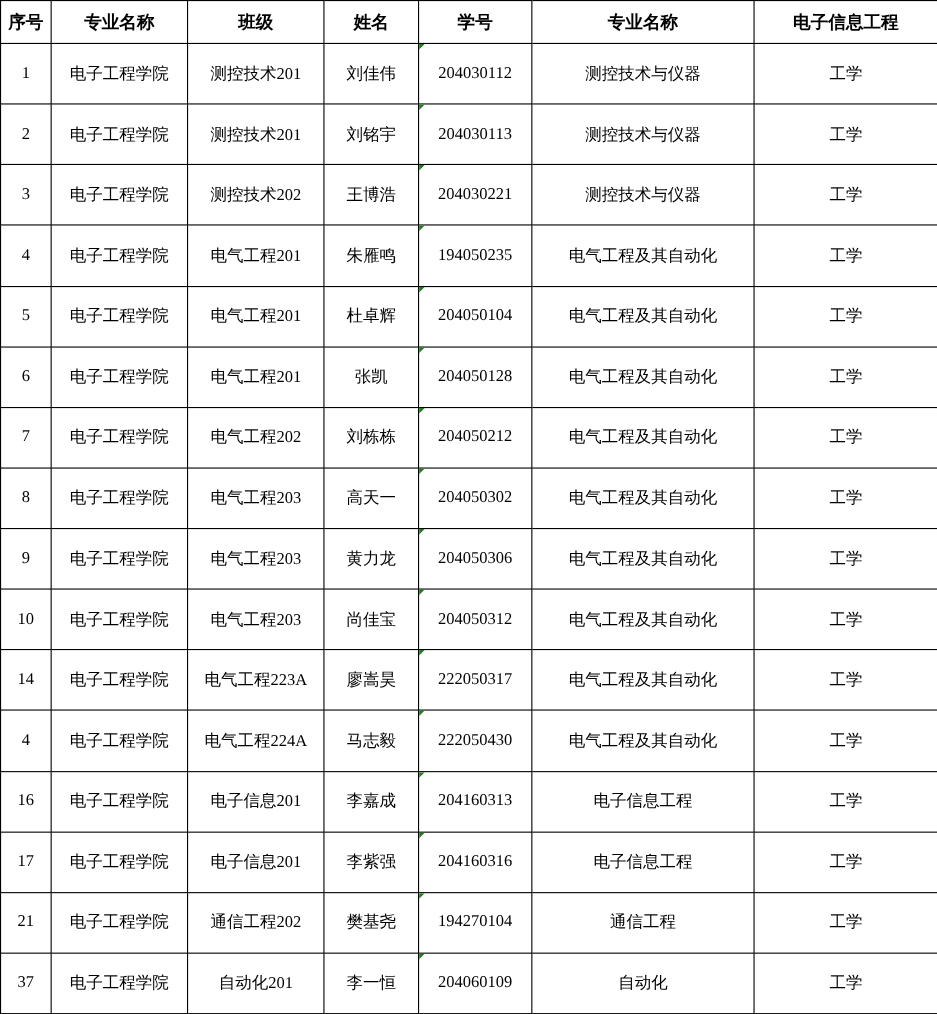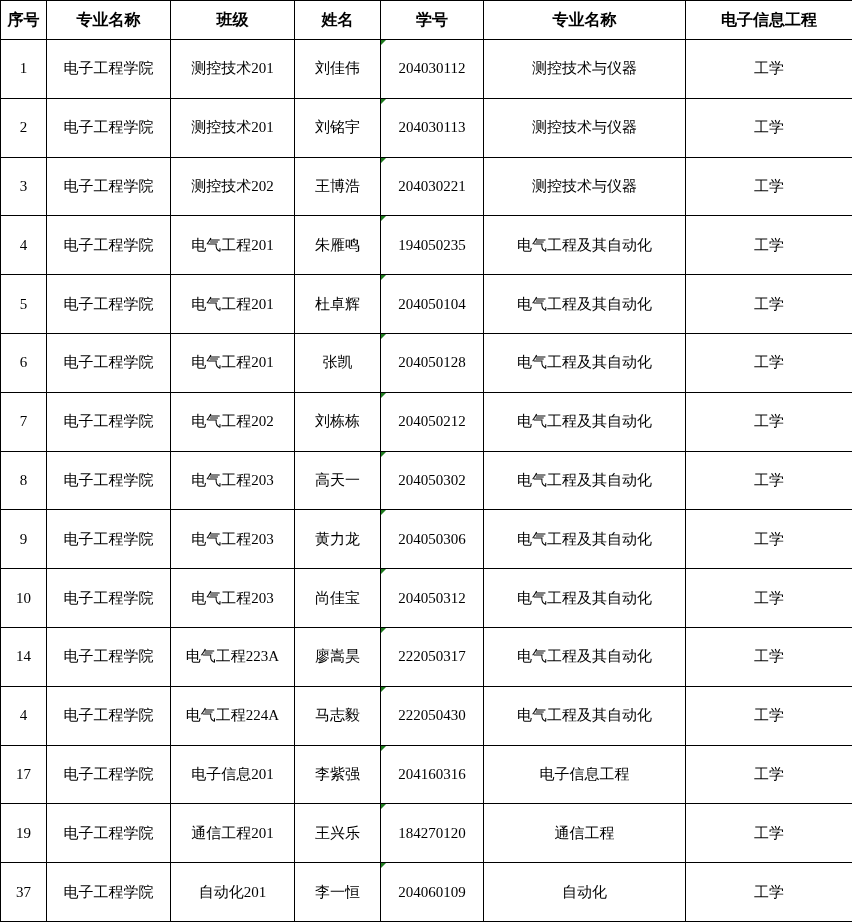--- a/index.html
+++ b/index.html
@@ -181,34 +181,43 @@
         <tr>
           <td>4</td>
           <td>电子工程学院</td>
           <td>电气工程224A</td>
           <td>马志毅</td>
           <td><span class="tri" style="border-top-color: rgb(30, 123, 30);"></span>222050430</td>
           <td>电气工程及其自动化</td>
           <td>工学</td>
         </tr>
         <tr>
+          <td>16</td>
+          <td>电子工程学院</td>
+          <td>电子信息201</td>
+          <td>李嘉成</td>
+          <td><span class="tri" style="border-top-color: rgb(30, 123, 30);"></span>204160313</td>
+          <td>电子信息工程</td>
+          <td>工学</td>
+        </tr>
+        <tr>
           <td>17</td>
           <td>电子工程学院</td>
           <td>电子信息201</td>
           <td>李紫强</td>
           <td><span class="tri" style="border-top-color: rgb(30, 123, 30);"></span>204160316</td>
           <td>电子信息工程</td>
           <td>工学</td>
         </tr>
         <tr>
-          <td>19</td>
-          <td>电子工程学院</td>
-          <td>通信工程201</td>
-          <td>王兴乐</td>
-          <td><span class="tri" style="border-top-color: rgb(30, 123, 30);"></span>184270120</td>
+          <td>21</td>
+          <td>电子工程学院</td>
+          <td>通信工程202</td>
+          <td>樊基尧</td>
+          <td><span class="tri" style="border-top-color: rgb(30, 123, 30);"></span>194270104</td>
           <td>通信工程</td>
           <td>工学</td>
         </tr>
         <tr>
           <td>37</td>
           <td>电子工程学院</td>
           <td>自动化201</td>
           <td>李一恒</td>
           <td><span class="tri" style="border-top-color: rgb(30, 123, 30);"></span>204060109</td>
           <td>自动化</td>

